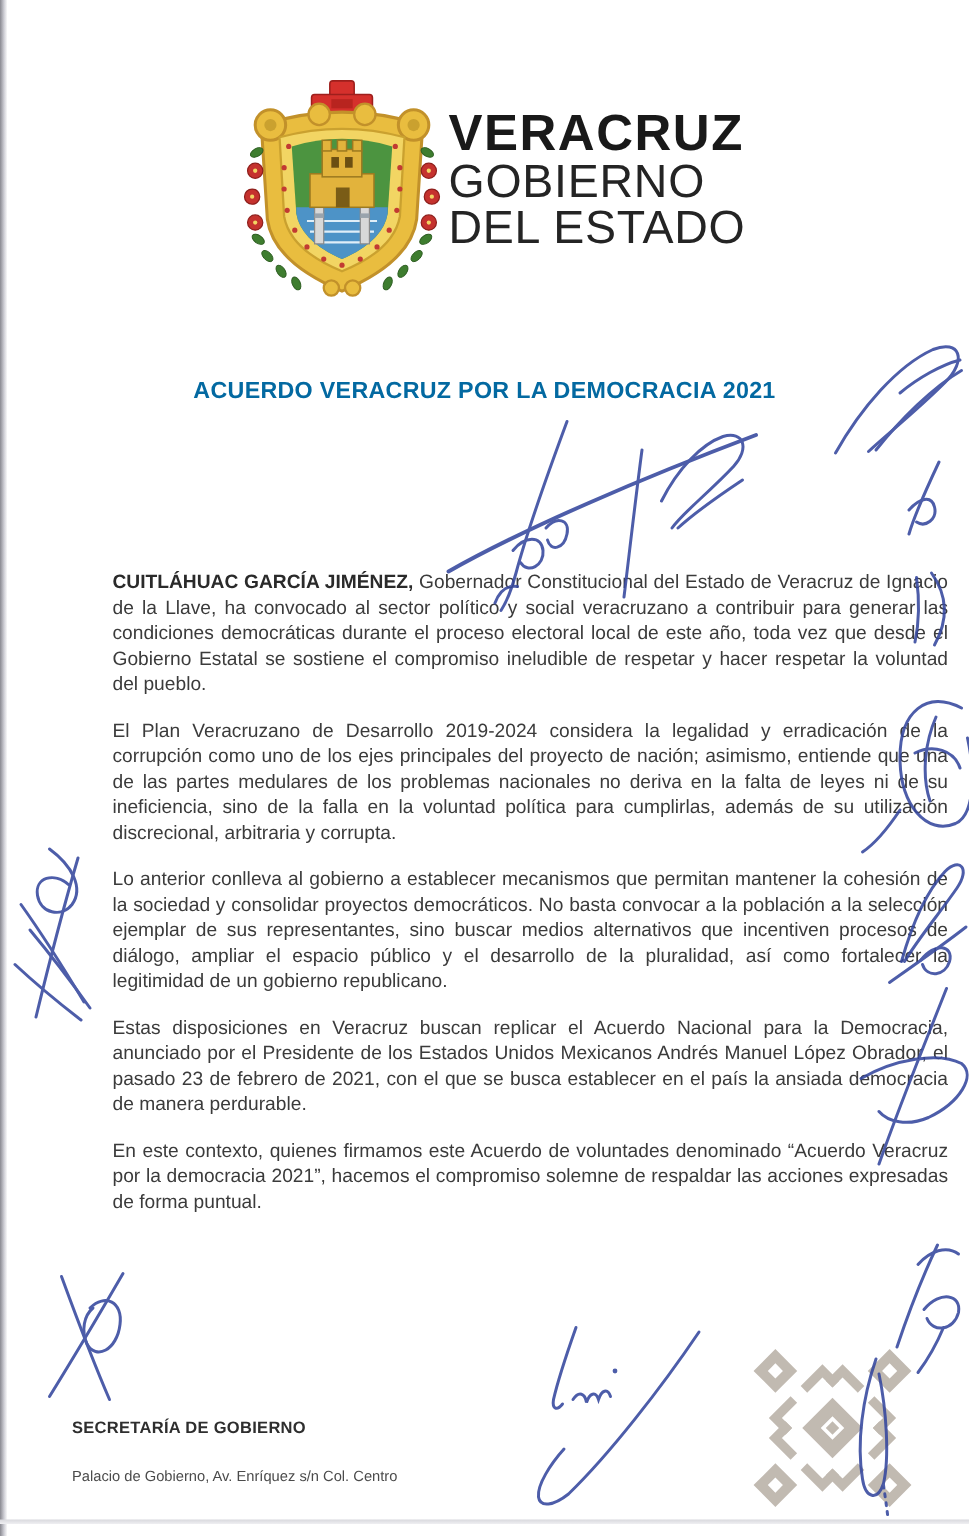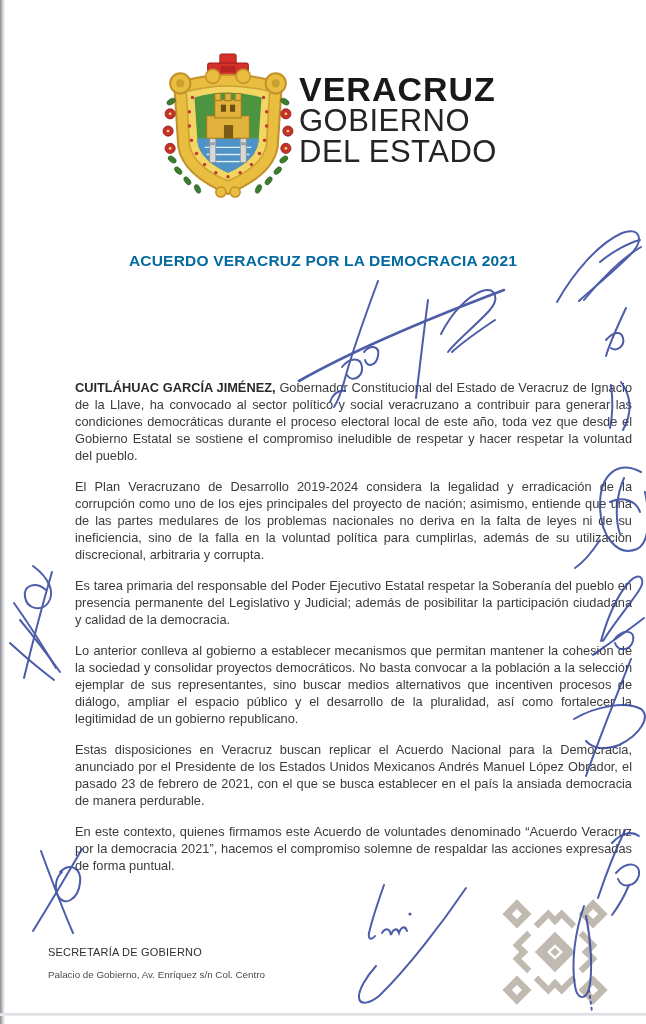--- a/index.html
+++ b/index.html
@@ -35,21 +35,21 @@
   
   .doc-body{position:absolute;left:47px;top:379px;width:557px;margin-left:28px;}
   .para{
     margin:0 0 14px 0;
     font-size:12.8px;line-height:17px;color:#3b3b3b;
     text-align:justify;
   }
   .para strong{color:#2a2a2a;}
   
   .footer{position:absolute;left:48px;top:946px;}
-  .f-title{font-size:11px;font-weight:400;color:#2e2e2e;margin-bottom:10px;letter-spacing:.2px;}
+  .f-title{font-size:11px;font-weight:700;color:#2e2e2e;margin-bottom:20px;letter-spacing:.2px;}
   .f-line{font-size:9.8px;color:#4b4b4b;line-height:13.5px;text-align:center;}
   
   .knot{position:absolute;left:497px;top:896px;width:116px;height:112px;opacity:.85;}
   .ink{position:absolute;left:0;top:0;width:646px;height:1024px;pointer-events:none;}
 </style>
 </head>
 <body>
 
 <div class="page">
 
@@ -157,21 +157,20 @@
     <div class="brand-1">VERACRUZ</div>
     <div class="brand-2">GOBIERNO</div>
     <div class="brand-3">DEL ESTADO</div>
   </div>
 
   <h1 class="title">ACUERDO VERACRUZ POR LA DEMOCRACIA 2021</h1>
 
   <main class="doc-body">
     <p class="para"><strong>CUITLÁHUAC GARCÍA JIMÉNEZ,</strong><span> Gobernador Constitucional del Estado de Veracruz de Ignacio de la Llave, ha convocado al sector político y social veracruzano a contribuir para generar las condiciones democráticas durante el proceso electoral local de este año, toda vez que desde el Gobierno Estatal se sostiene el compromiso ineludible de respetar y hacer respetar la voluntad del pueblo.</span></p>
     <p class="para">El Plan Veracruzano de Desarrollo 2019-2024 considera la legalidad y erradicación de la corrupción como uno de los ejes principales del proyecto de nación; asimismo, entiende que una de las partes medulares de los problemas nacionales no deriva en la falta de leyes ni de su ineficiencia, sino de la falla en la voluntad política para cumplirlas, además de su utilización discrecional, arbitraria y corrupta.</p>
-    <p class="para">Es tarea primaria del responsable del Poder Ejecutivo Estatal respetar la Soberanía del pueblo en presencia permanente del Legislativo y Judicial; además de posibilitar la participación ciudadana y calidad de la democracia.</p>
     <p class="para">Lo anterior conlleva al gobierno a establecer mecanismos que permitan mantener la cohesión de la sociedad y consolidar proyectos democráticos. No basta convocar a la población a la selección ejemplar de sus representantes, sino buscar medios alternativos que incentiven procesos de diálogo, ampliar el espacio público y el desarrollo de la pluralidad, así como fortalecer la legitimidad de un gobierno republicano.</p>
     <p class="para">Estas disposiciones en Veracruz buscan replicar el Acuerdo Nacional para la Democracia, anunciado por el Presidente de los Estados Unidos Mexicanos Andrés Manuel López Obrador, el pasado 23 de febrero de 2021, con el que se busca establecer en el país la ansiada democracia de manera perdurable.</p>
     <p class="para">En este contexto, quienes firmamos este Acuerdo de voluntades denominado “Acuerdo Veracruz por la democracia 2021”, hacemos el compromiso solemne de respaldar las acciones expresadas de forma puntual.</p>
   </main>
 
   <footer class="footer">
     <div class="f-title">SECRETARÍA DE GOBIERNO</div>
     <div class="f-line">Palacio de Gobierno, Av. Enríquez s/n Col. Centro</div>
   </footer>
 

